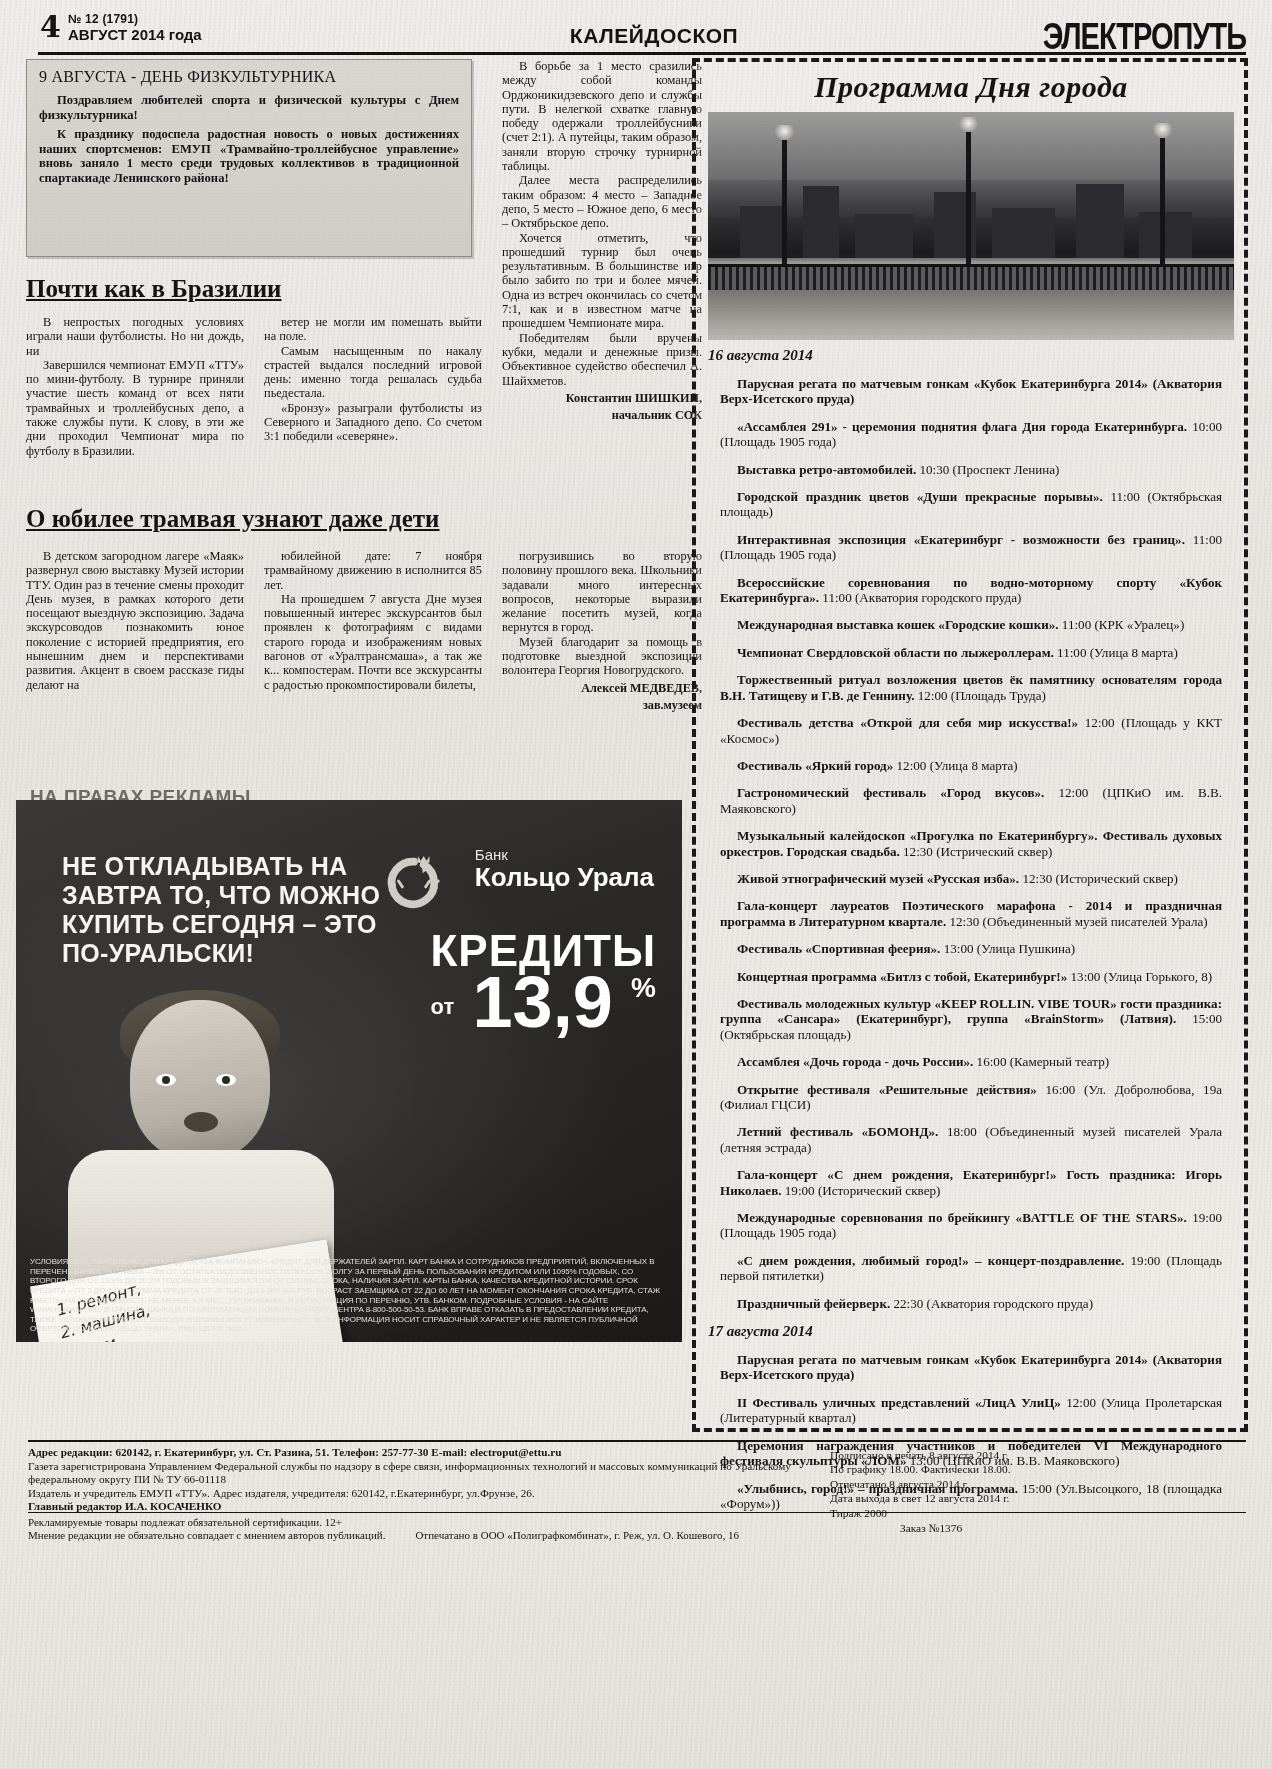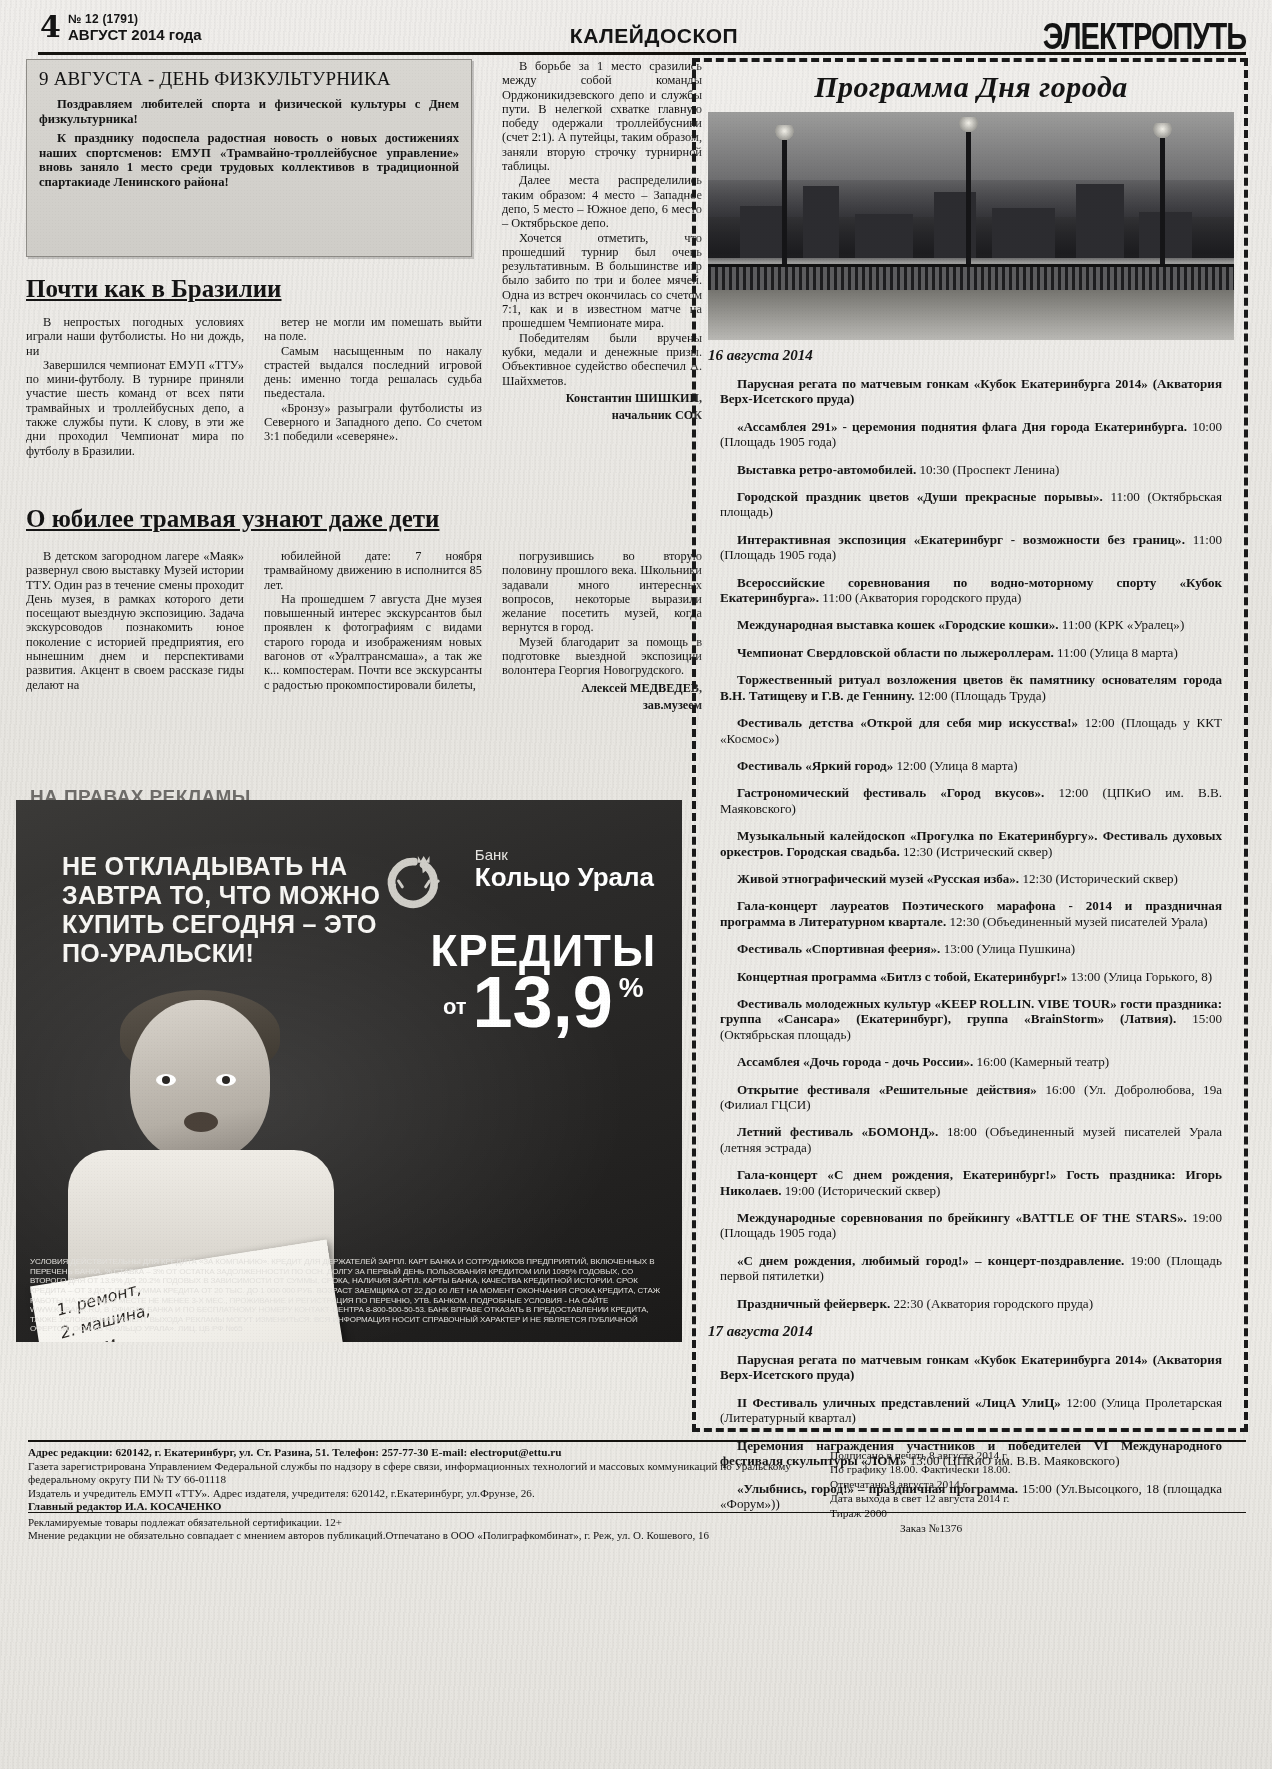--- a/index.html
+++ b/index.html
@@ -34,21 +34,21 @@
 
   
   .news{position:absolute;left:24px;top:57px;width:660px;height:735px;}
   .greybox{
     position:absolute;left:2px;top:2px;width:446px;height:198px;
     background:linear-gradient(180deg,#d8d6d1,#cfcdc8);
     border:1px solid #8e8c87;box-shadow:2px 2px 0 rgba(0,0,0,.18);
     padding:8px 12px 4px 12px;box-sizing:border-box;
   }
   .greybox h2{margin:0 0 7px 0;font-family:"Liberation Serif",serif;font-weight:normal;
-    font-size:19px;letter-spacing:.2px;}
+    font-size:16px;letter-spacing:.2px;}
   .greybox p{margin:0 0 5px 0;font-weight:bold;font-size:12.6px;line-height:14.6px;text-align:justify;text-indent:18px;}
 
   .art-head{font-family:"Liberation Serif",serif;font-size:25px;margin:0;line-height:28px;text-decoration:underline;}
   .col{font-size:12.4px;line-height:14.3px;text-align:justify;}
   .col p{margin:0;text-indent:17px;}
   .sig{text-align:right;font-weight:bold;font-size:12.2px;line-height:14.3px;margin-top:3px;}
 
   .c1{position:absolute;left:2px;width:218px;}
   .c2{position:absolute;left:240px;width:218px;}
   .c3{position:absolute;left:478px;width:200px;}
@@ -92,21 +92,21 @@
   .ad .vign{position:absolute;inset:0;background:radial-gradient(ellipse at 35% 55%,rgba(255,255,255,.10),transparent 62%);}
   .ad-head{position:absolute;left:46px;top:52px;width:330px;
     font-family:"Liberation Sans",sans-serif;font-weight:bold;font-size:25px;line-height:29px;
     letter-spacing:.3px;color:#f6f5f2;}
   .bank{position:absolute;right:28px;top:46px;text-align:left;}
   .bank .logo{position:absolute;left:-92px;top:6px;width:62px;height:62px;}
   .bank .b1{font-family:"Liberation Sans",sans-serif;font-size:15px;line-height:17px;color:#e7e6e2;}
   .bank .b2{font-family:"Liberation Sans",sans-serif;font-weight:bold;font-size:26px;line-height:28px;color:#fff;}
   .credits{position:absolute;right:26px;top:126px;text-align:right;}
   .credits .kw{font-family:"Liberation Sans",sans-serif;font-weight:bold;font-size:44px;letter-spacing:1px;color:#fff;}
-  .credits .row{display:flex;align-items:flex-end;justify-content:center;gap:6px;margin-top:-6px;}
+  .credits .row{display:flex;align-items:flex-end;justify-content:space-between;gap:6px;margin-top:-6px;}
   .credits .ot{font-family:"Liberation Sans",sans-serif;font-weight:bold;font-size:22px;color:#fff;margin-bottom:14px;}
   .credits .num{font-family:"Liberation Sans",sans-serif;font-weight:bold;font-size:72px;line-height:64px;color:#fff;}
   .credits .pc{font-family:"Liberation Sans",sans-serif;font-weight:bold;font-size:28px;color:#fff;margin-bottom:30px;}
 
   .person{position:absolute;left:28px;top:200px;width:330px;height:360px;}
   .head{position:absolute;left:86px;top:0;width:140px;height:160px;border-radius:48% 48% 44% 44%;
     background:linear-gradient(170deg,#d9d4cc,#b5afa6 70%,#8d8780);}
   .hair{position:absolute;left:76px;top:-10px;width:160px;height:86px;border-radius:50% 50% 40% 40%;
     background:linear-gradient(170deg,#5d564d,#3c372f);}
   .eye{position:absolute;width:20px;height:12px;border-radius:50%;background:#fff;}
@@ -309,21 +309,21 @@
   <div class="footer-r">
     <div>Подписано в печать 8 августа 2014 г.</div>
     <div>По графику 18.00.  Фактически 18.00.</div>
     <div>Отпечатано 8 августа 2014 г.</div>
     <div>Дата выхода в свет 12 августа 2014 г.</div>
     <div>Тираж 2000</div>
   </div>
   <div class="footrule2"></div>
   <div class="footlast">
     <div class="b">Рекламируемые товары подлежат обязательной сертификации. 12+</div>
-    <div style="display:flex;">
+    <div style="display:flex;gap:30px;">
       <span>Мнение редакции не обязательно совпадает с мнением авторов публикаций.</span>
       <span>Отпечатано в ООО «Полиграфкомбинат», г. Реж, ул. О. Кошевого, 16</span>
     </div>
   </div>
   <div class="zakaz">Заказ №1376</div>
 
   <div class="noise"></div>
 </div>
 
 </body></html>

